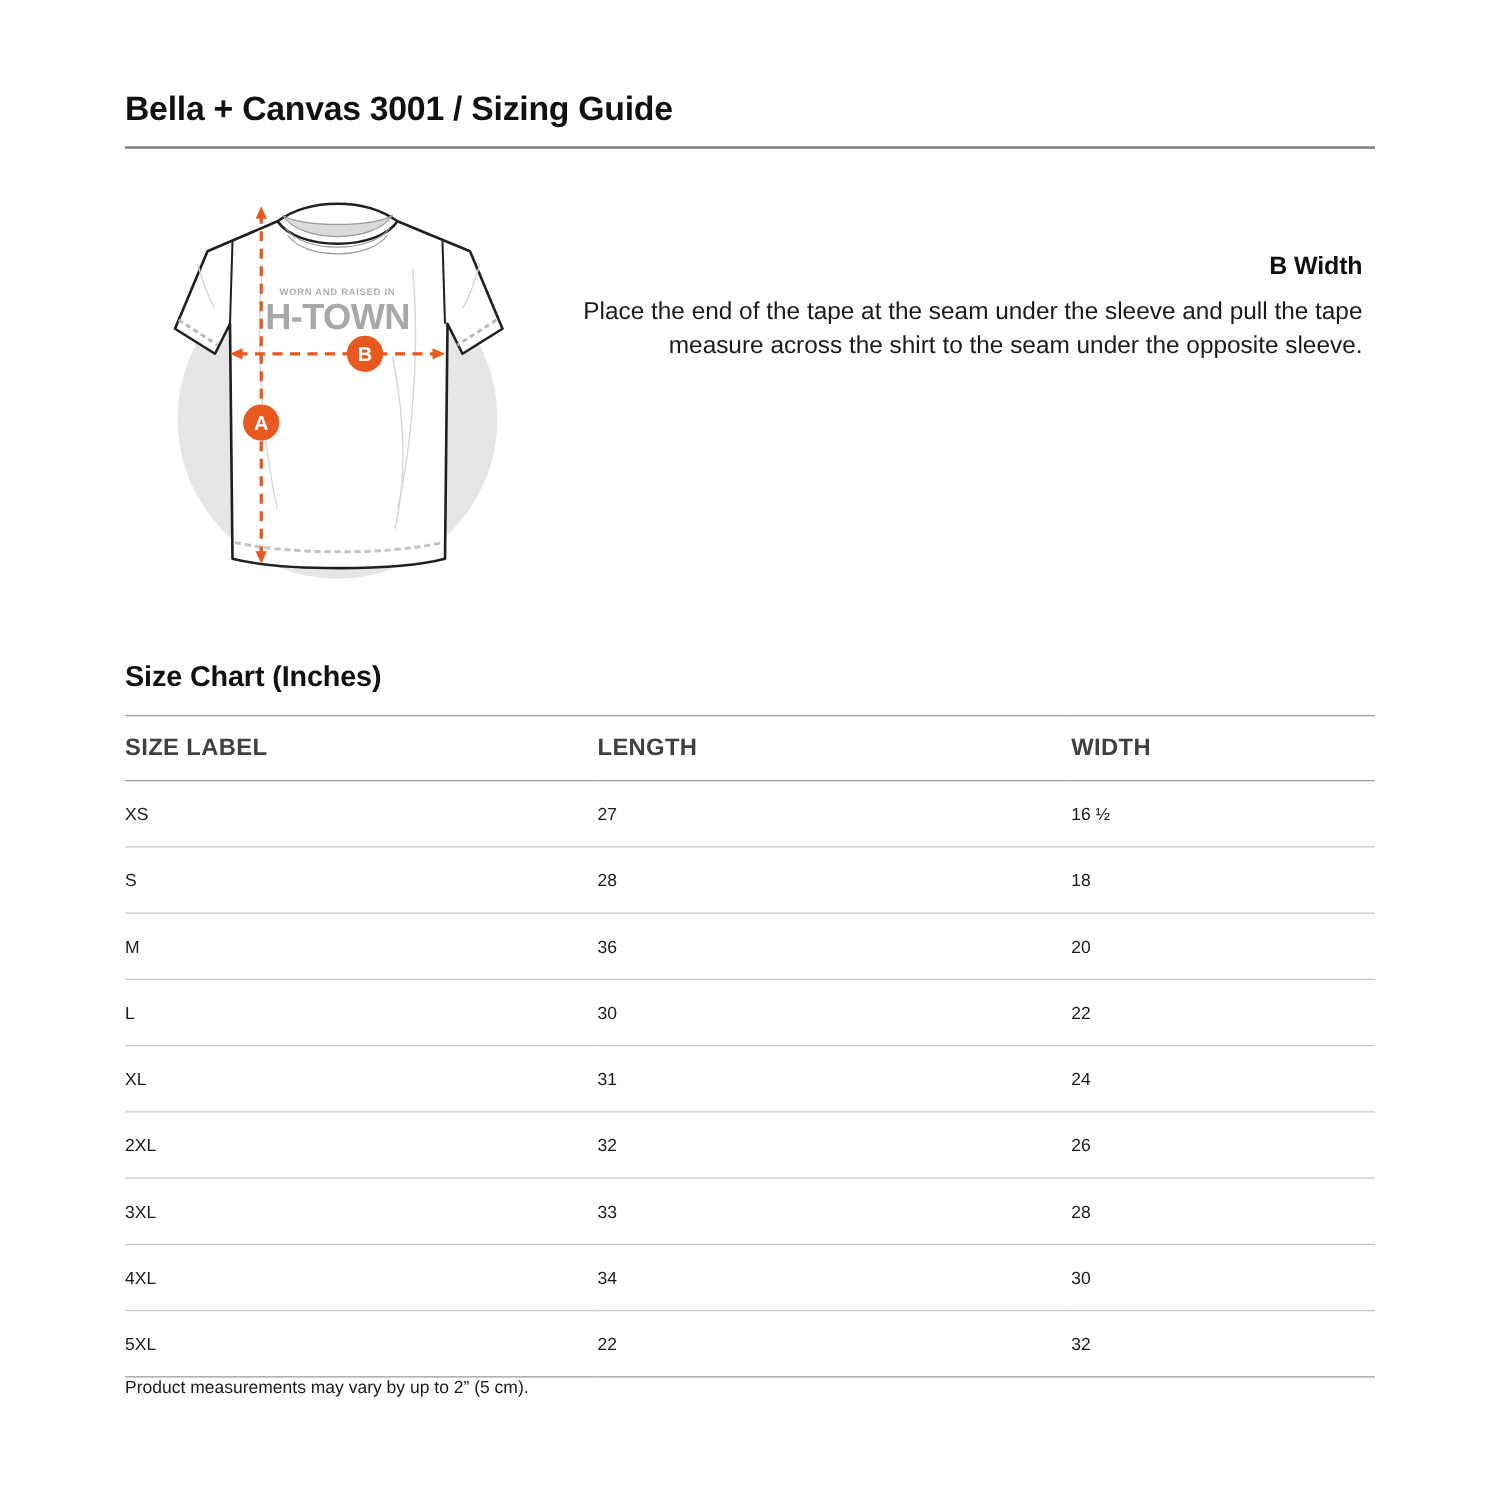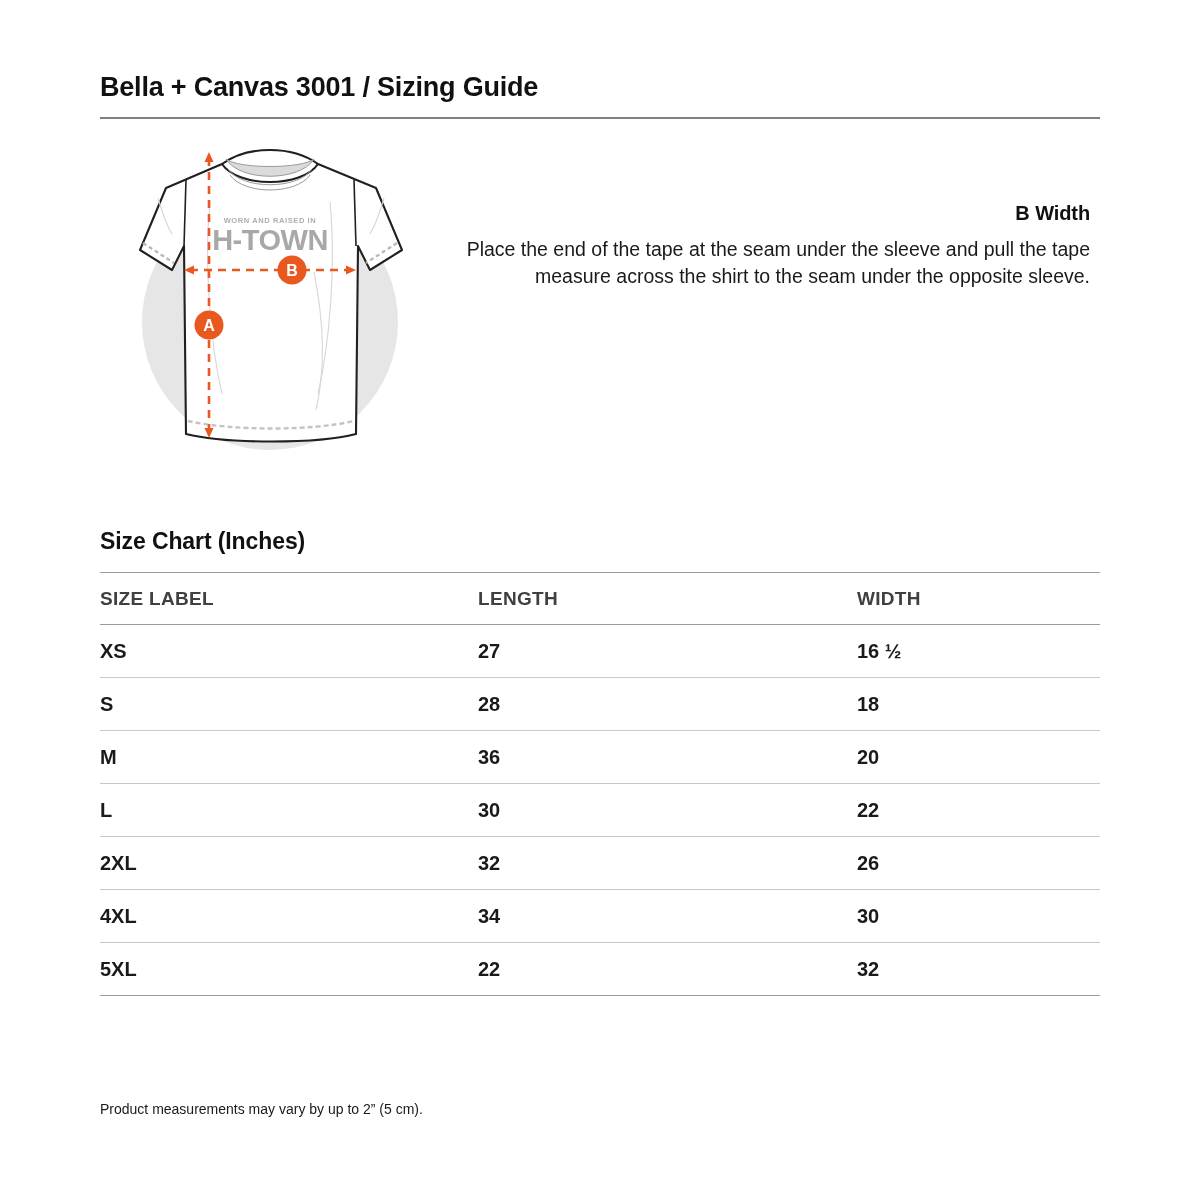--- a/index.html
+++ b/index.html
@@ -41,21 +41,21 @@
     top: 117px;
     width: 1000px;
     height: 2px;
     background: #808080;
   }
 
   
   .illustration {
     position: absolute;
     left: 18px;
-    top: 142px;
+    top: 155px;
     width: 320px;
     height: 330px;
   }
   .illustration svg { display: block; }
 
   
   .instructions {
     position: absolute;
     left: 350px;
     top: 186px;
@@ -111,22 +111,22 @@
     height: 51px;
     font-size: 19px;
     font-weight: bold;
     letter-spacing: 0.3px;
     color: #404040;
     border-top: 1.6px solid #9a9a9a;
     border-bottom: 1.6px solid #9a9a9a;
   }
   table.size-table tbody td {
     height: 52px;
-    font-size: 20px;
-    font-weight: 700;
+    font-size: 14px;
+    font-weight: 400;
     color: #1a1a1a;
     border-bottom: 1.2px solid #c8c8c8;
   }
   table.size-table tbody tr:last-child td {
     border-bottom: 1.4px solid #9a9a9a;
   }
 
   .footnote {
     position: absolute;
     left: 0;
@@ -244,25 +244,35 @@
           <td>M</td>
           <td>36</td>
           <td>20</td>
         </tr>
         <tr>
           <td>L</td>
           <td>30</td>
           <td>22</td>
         </tr>
         <tr>
+          <td>XL</td>
+          <td>31</td>
+          <td>24</td>
+        </tr>
+        <tr>
           <td>2XL</td>
           <td>32</td>
           <td>26</td>
         </tr>
         <tr>
+          <td>3XL</td>
+          <td>33</td>
+          <td>28</td>
+        </tr>
+        <tr>
           <td>4XL</td>
           <td>34</td>
           <td>30</td>
         </tr>
         <tr>
           <td>5XL</td>
           <td>22</td>
           <td>32</td>
         </tr>
       </tbody>

